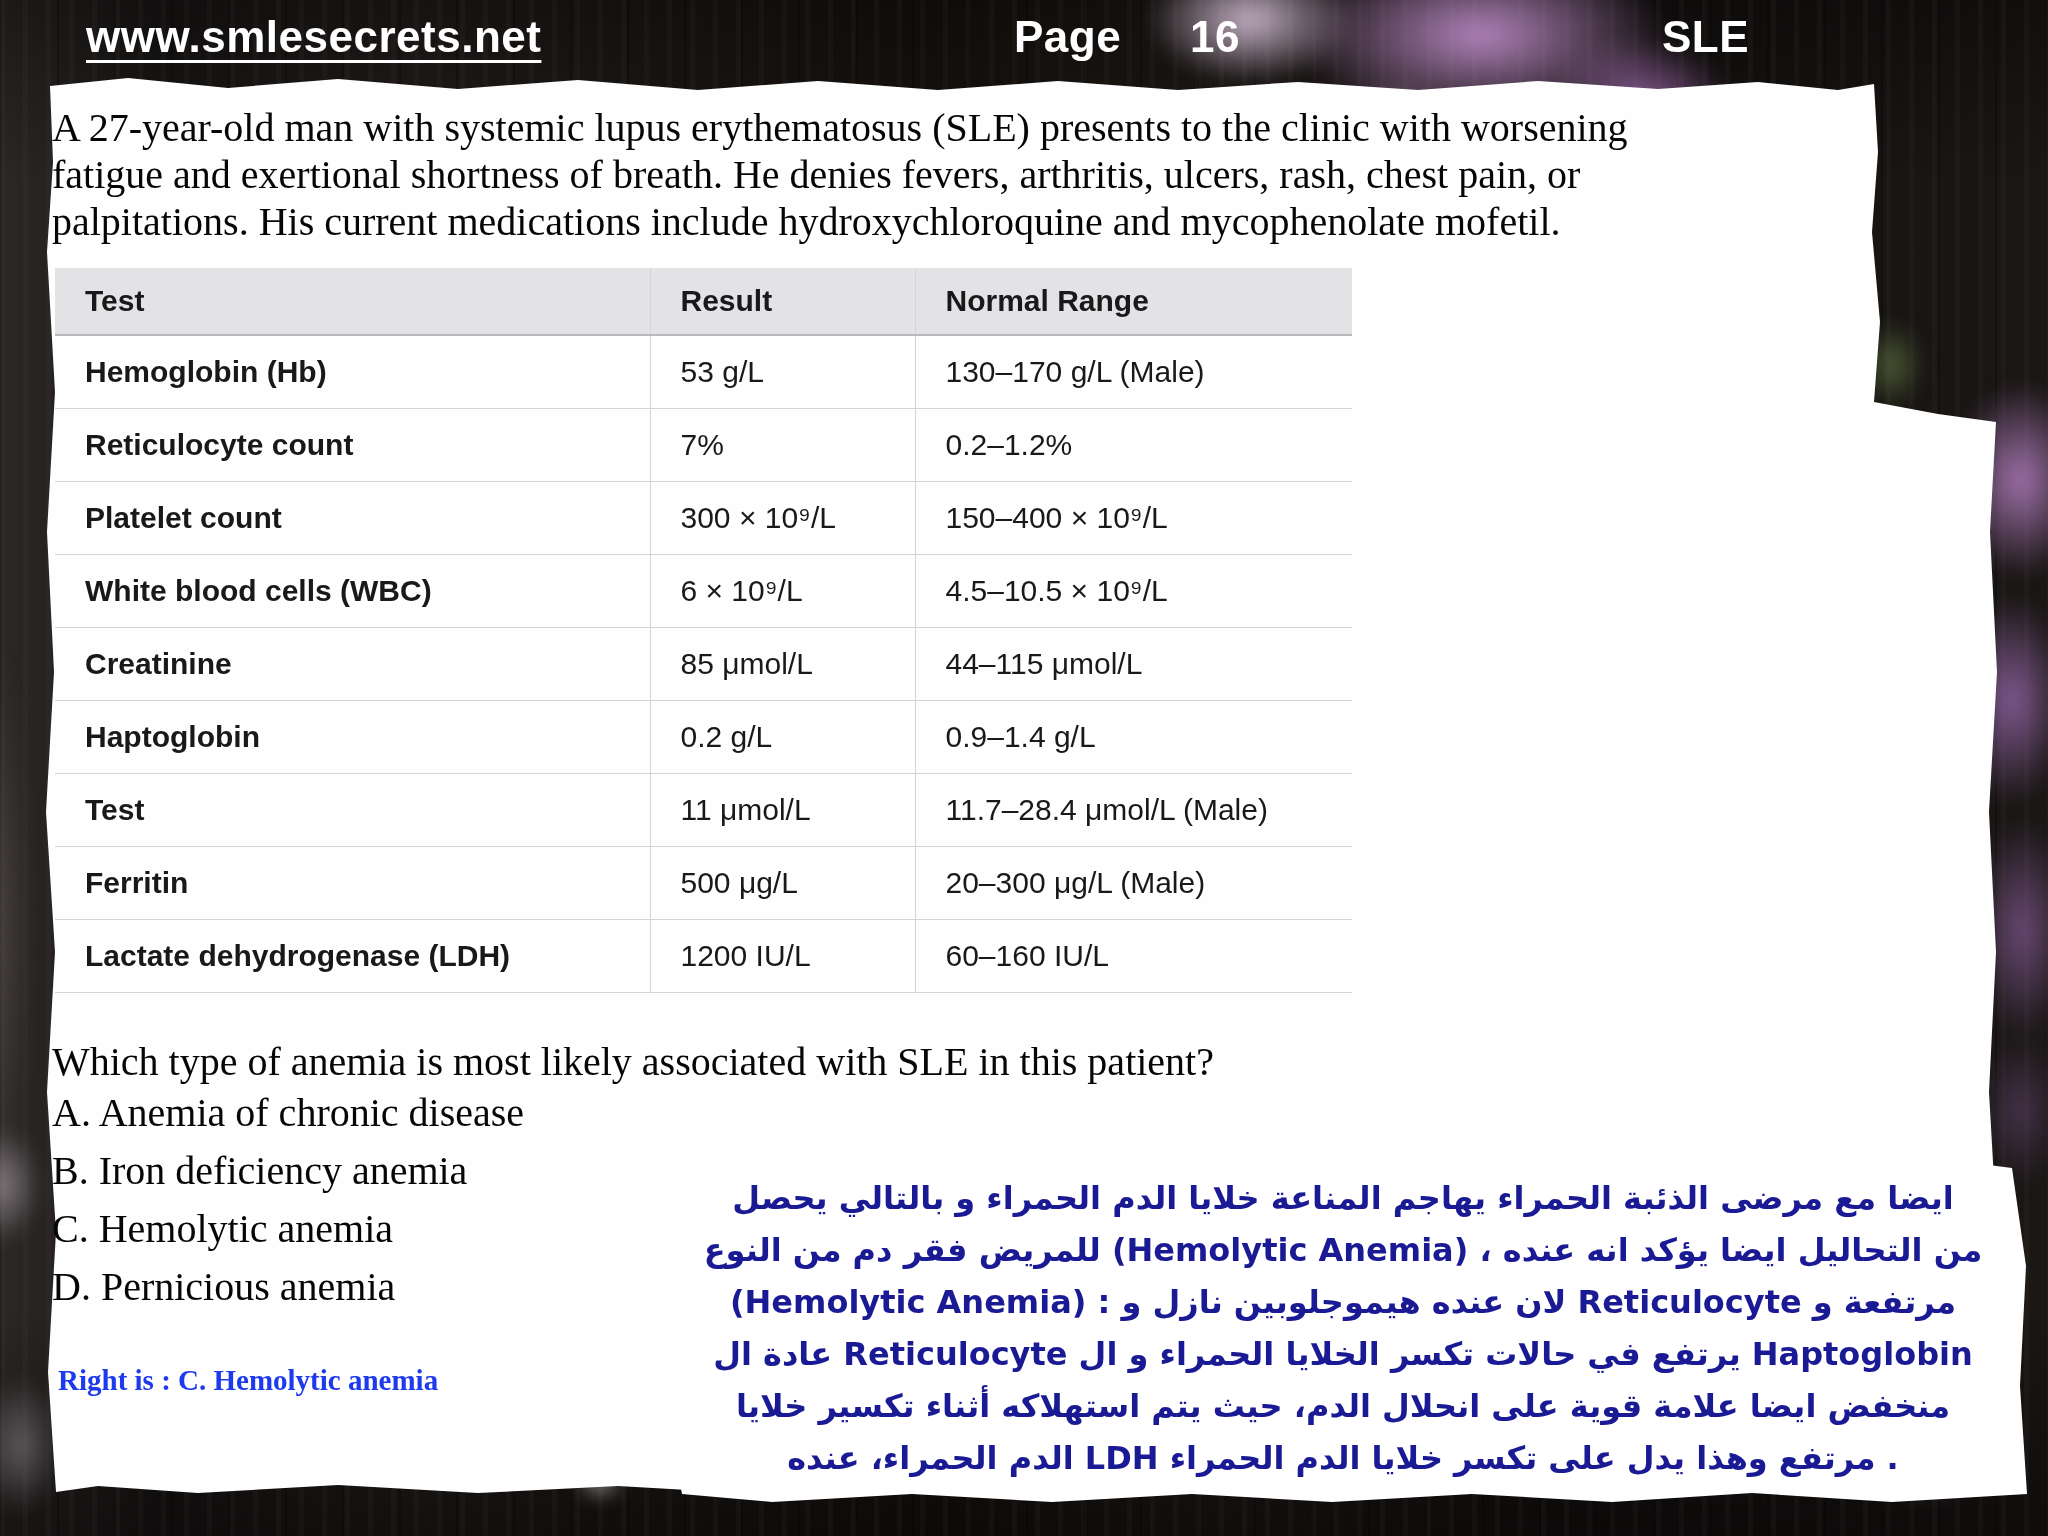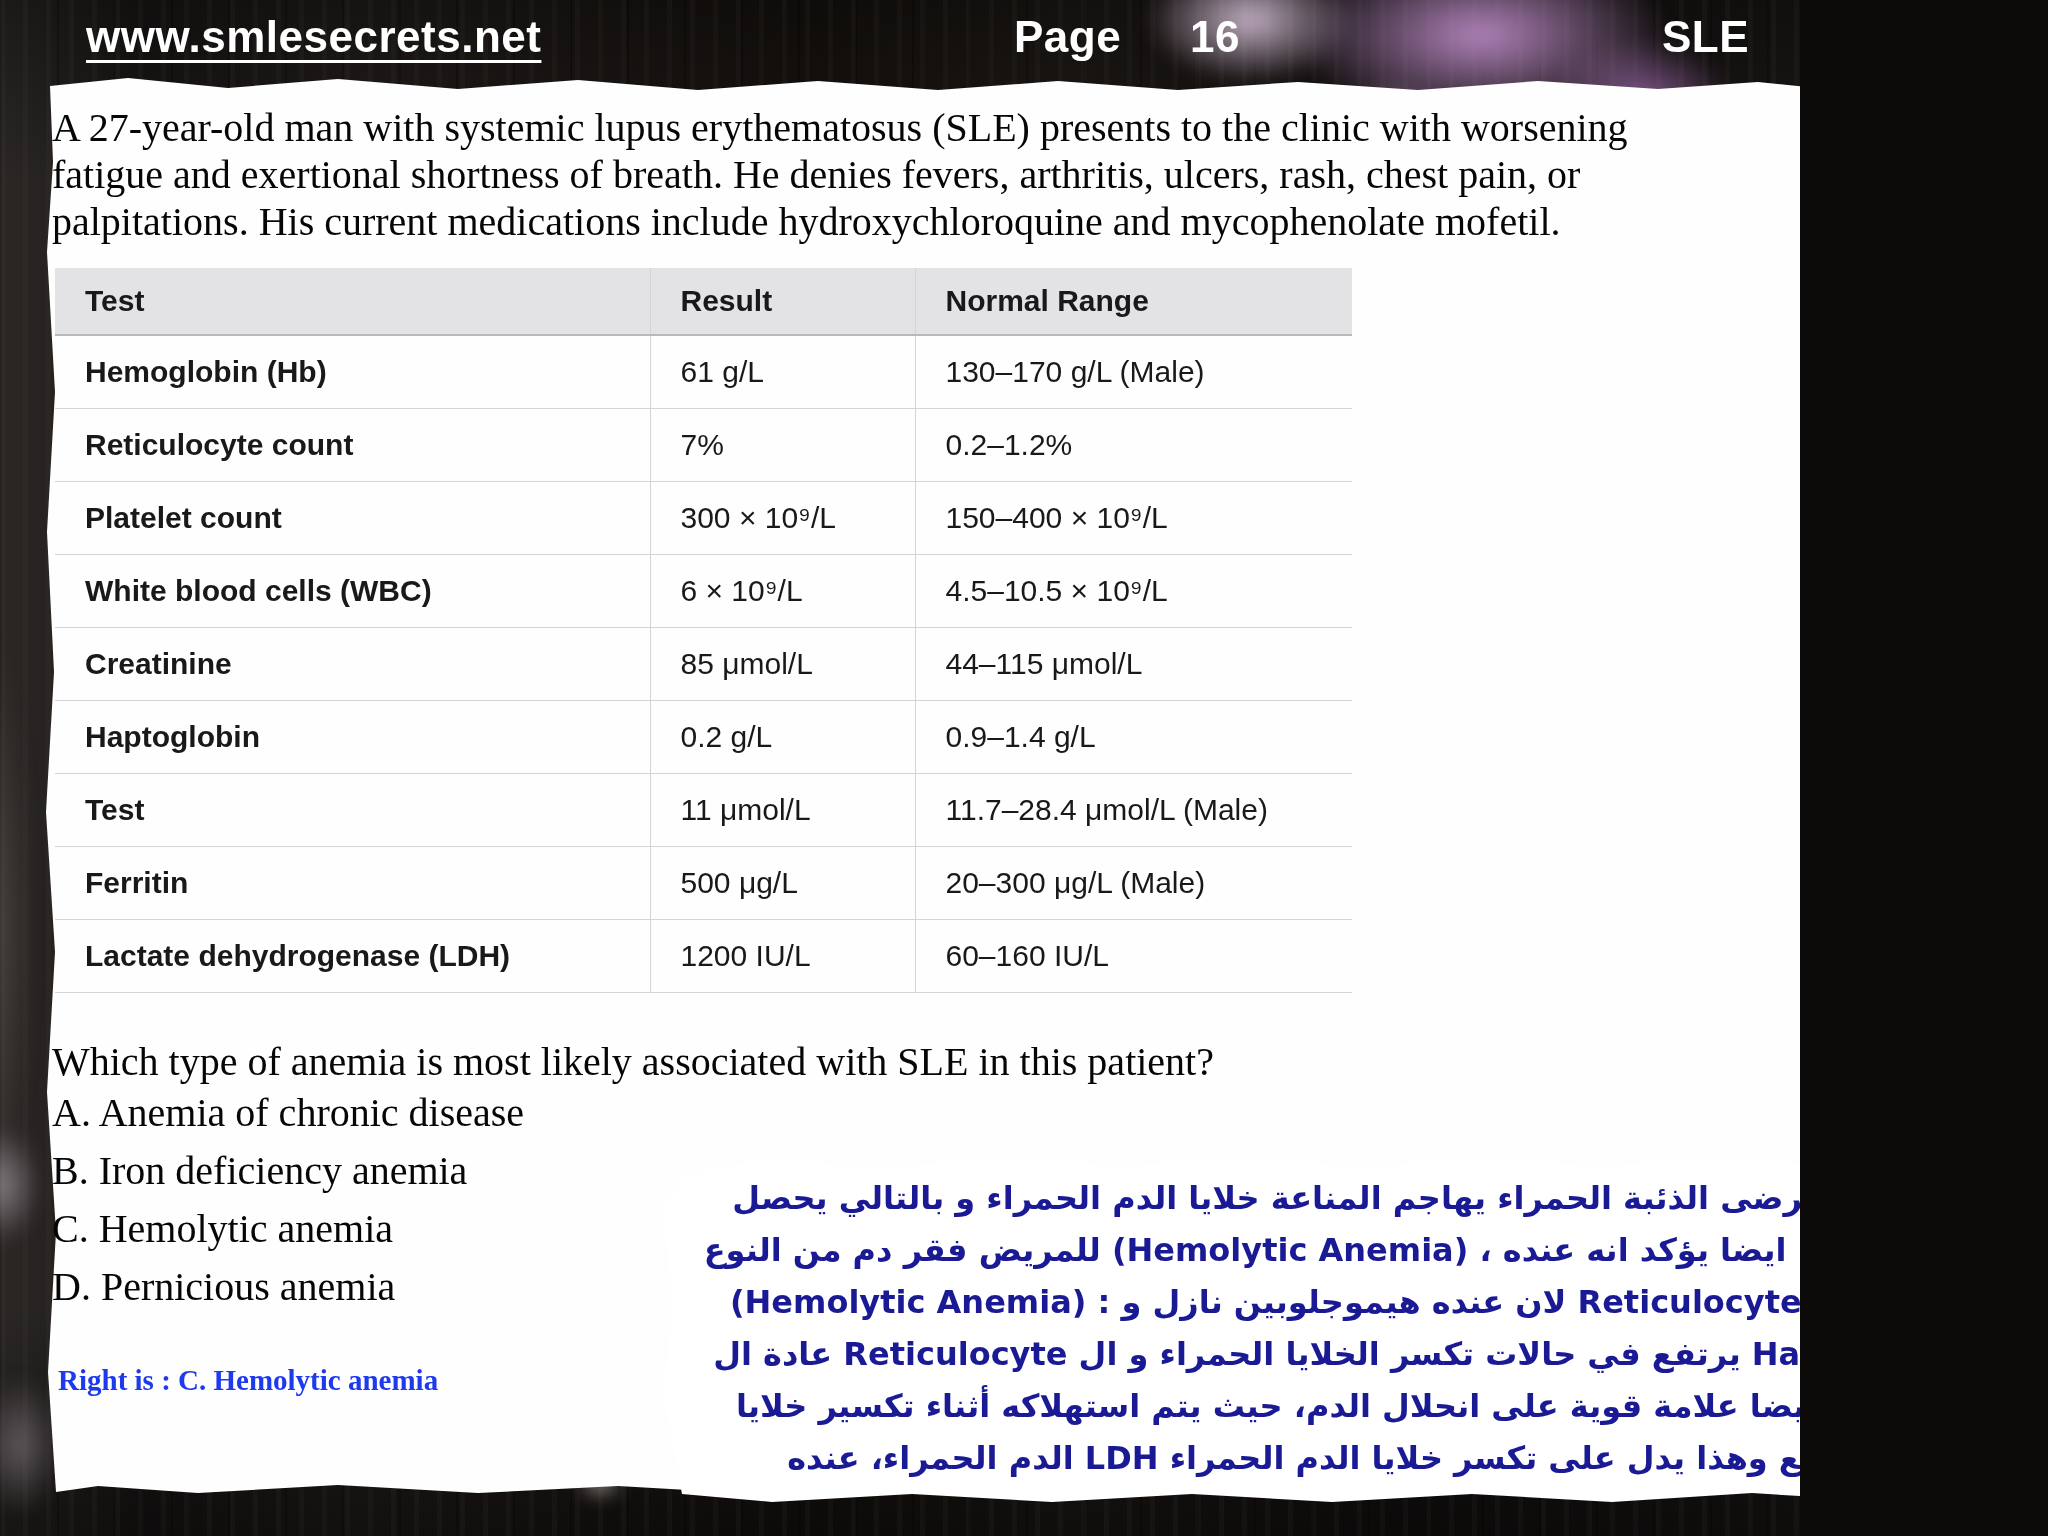--- a/index.html
+++ b/index.html
@@ -1,16 +1,16 @@
 <!DOCTYPE html>
 <html><head>
 <meta charset="utf-8">
 <style>
   html,body{margin:0;padding:0;background:#0d0b0a;}
-  #stage{position:relative;width:1800px;height:1536px;overflow:hidden;
+  #stage{position:relative;width:2048px;height:1536px;overflow:hidden;
          font-family:"Liberation Sans",sans-serif;background:
          linear-gradient(90deg,#2b2826 0%,#191615 8%,#211d1b 20%,#16120f 45%,#1d1916 60%,#141110 78%,#1a1715 100%);}
   
   #stage::before{content:"";position:absolute;inset:0;
     background:repeating-linear-gradient(90deg,rgba(110,96,84,.07) 0 5px,rgba(0,0,0,0) 5px 23px),
                repeating-linear-gradient(90deg,rgba(0,0,0,.25) 0 2px,rgba(0,0,0,0) 2px 57px),
                linear-gradient(180deg,rgba(0,0,0,.35) 0%,rgba(0,0,0,0) 12%,rgba(0,0,0,0) 85%,rgba(0,0,0,.45) 100%);}
   
   .flowers{position:absolute;inset:-20px;filter:blur(9px);background:
     radial-gradient(ellipse 270px 130px at 1500px 55px, rgba(186,138,196,.95), rgba(186,138,196,0) 70%),
@@ -88,21 +88,21 @@
     <thead>
         <tr>
           <th>Test</th>
           <th>Result</th>
           <th>Normal Range</th>
         </tr>
       </thead>
     <tbody>
         <tr>
           <td>Hemoglobin (Hb)</td>
-          <td>61 g/L</td>
+          <td>53 g/L</td>
           <td>130–170 g/L (Male)</td>
         </tr>
         <tr>
           <td>Reticulocyte count</td>
           <td>7%</td>
           <td>0.2–1.2%</td>
         </tr>
         <tr>
           <td>Platelet count</td>
           <td>300 × 10⁹/L</td>

